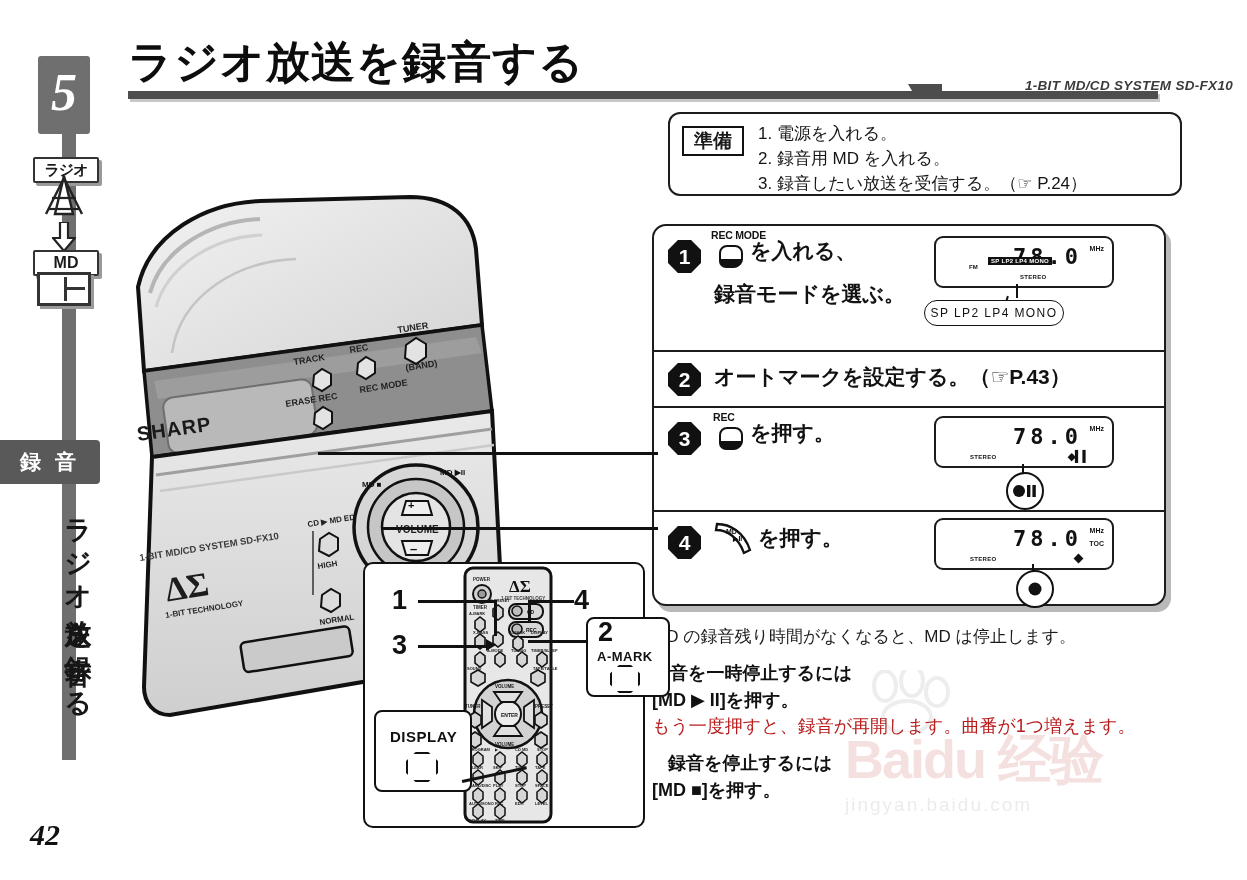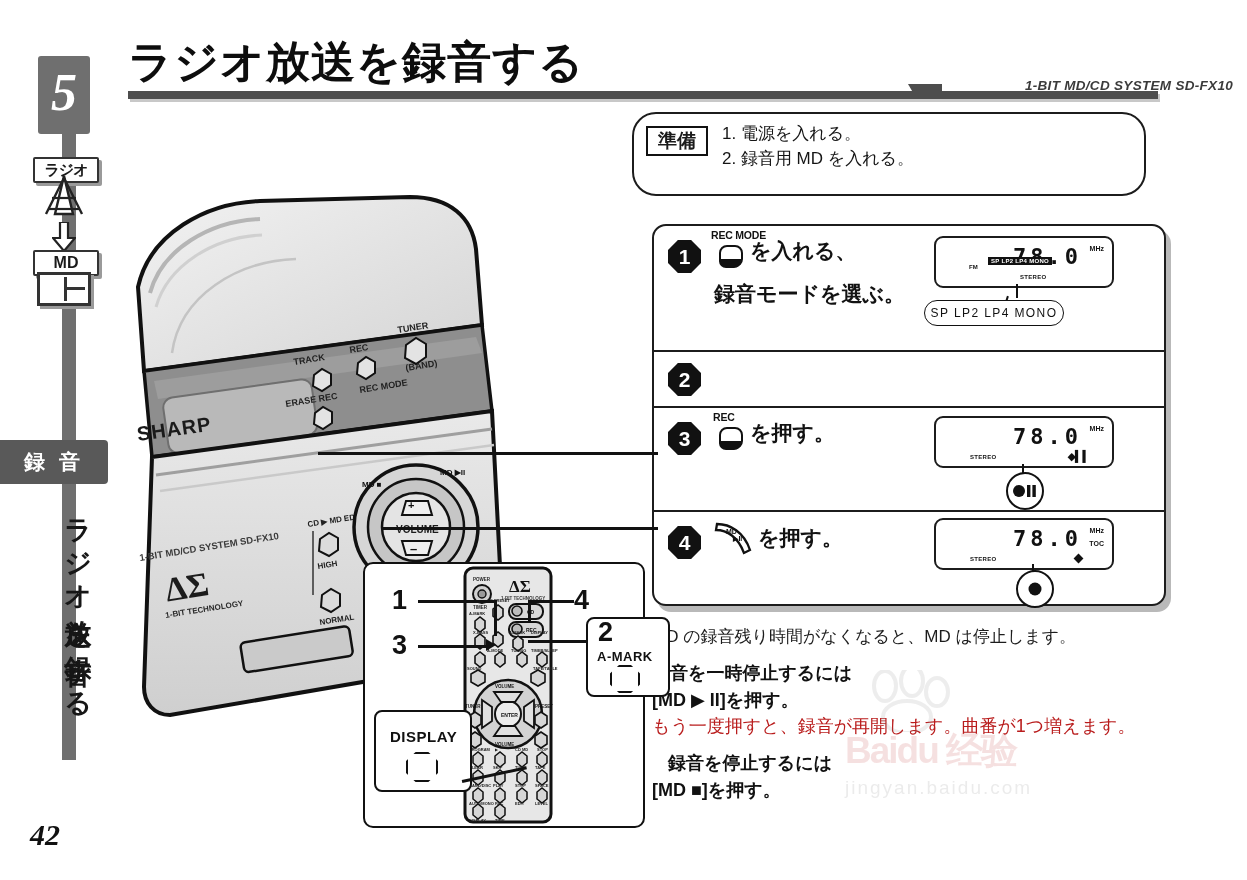--- a/index.html
+++ b/index.html
@@ -41,21 +41,21 @@
   }
   .md-disc{
     position:absolute;left:37px;top:272px;width:54px;height:34px;
     border:3px solid #333;background:#fff;box-shadow:3px 3px 0 #9a9a9a;
     box-sizing:border-box;
   }
   .md-disc:after{content:"";position:absolute;left:50%;top:2px;bottom:2px;width:3px;background:#333;}
   .md-disc:before{content:"";position:absolute;left:52%;right:3px;top:44%;height:3px;background:#333;}
 
   .sect-tab{
-    position:absolute;left:0px;top:440px;width:108px;height:44px;
+    position:absolute;left:0px;top:440px;width:100px;height:44px;
     background:#595959;color:#fff;border-radius:0 4px 4px 0;
     display:flex;align-items:center;justify-content:center;
     font-size:21px;font-weight:bold;letter-spacing:4px;
   }
   .vert-title{
     position:absolute;left:48px;top:500px;width:44px;height:330px;
     writing-mode:vertical-rl;text-orientation:upright;
     font-size:27px;font-weight:bold;letter-spacing:2px;line-height:1.05;
     color:#161616;
   }
@@ -76,22 +76,22 @@
   #model-tag{
     position:absolute;right:14px;top:78px;
     font-size:13.5px;font-weight:bold;font-style:italic;color:#3b3b3b;
     letter-spacing:.3px;white-space:nowrap;
   }
   #model-dash{position:absolute;right:305px;top:84px;width:34px;height:7px;background:#4d4d4d;
     clip-path:polygon(0 0,100% 0,100% 100%,12% 100%);}
 
   
   #prep-box{
-    position:absolute;left:632px;top:112px;width:510px;height:80px;
-    border:2px solid #1c1c1c;border-radius:24px;background:#fff;
+    position:absolute;left:668px;top:112px;width:510px;height:80px;
+    border:2px solid #1c1c1c;border-radius:12px;background:#fff;
   }
   #prep-badge{
     position:absolute;left:12px;top:12px;width:58px;height:26px;
     border:2px solid #111;display:flex;align-items:center;justify-content:center;
     font-size:19px;font-weight:bold;letter-spacing:0;
   }
   .prep-list{position:absolute;left:88px;top:8px;font-size:17px;line-height:1.46;color:#151515;}
   .prep-list div{white-space:nowrap;}
 
   
@@ -157,21 +157,21 @@
   .leader{position:absolute;background:#111;}
 
   
   #note-line{position:absolute;left:652px;top:625px;font-size:17px;color:#1c1c1c;white-space:nowrap;}
   .bot-head{position:absolute;font-size:18px;font-weight:bold;color:#111;white-space:nowrap;}
   .bot-sub{position:absolute;font-size:18px;color:#b91c1c;white-space:nowrap;}
   .bot-key{position:absolute;font-size:18px;font-weight:bold;color:#111;white-space:nowrap;}
 
   
   #watermark{position:absolute;left:845px;top:690px;width:330px;height:150px;opacity:.13;pointer-events:none;}
-  #watermark .wm-text{font-size:37px;font-weight:bold;color:#b91c1c;line-height:1;letter-spacing:-2px;}
+  #watermark .wm-text{font-size:54px;font-weight:bold;color:#b91c1c;line-height:1;letter-spacing:-2px;}
   #watermark .wm-sub{font-size:19px;color:#6a6a6a;letter-spacing:2px;margin-top:8px;}
   .wm-paw{position:absolute;left:22px;top:-20px;width:86px;height:62px;}
 
   
   #stereo{position:absolute;left:110px;top:175px;width:420px;height:590px;}
   #remote-box{position:absolute;left:363px;top:562px;width:278px;height:262px;
     border:2px solid #111;border-radius:10px;background:#fff;}
   .cl-box{position:absolute;border:2.5px solid #111;border-radius:8px;background:#fff;}
   .cl-num{position:absolute;font-size:27px;font-weight:bold;color:#111;}
   .cl-lbl{position:absolute;font-size:13px;font-weight:bold;color:#111;letter-spacing:.5px;}
@@ -224,20 +224,21 @@
   <div id="model-dash"></div>
   <div id="model-tag">1-BIT MD/CD SYSTEM  SD-FX10</div>
 
   <div id="prep-box">
     <div id="prep-badge">
       <span>準備</span>
     </div>
     <div class="prep-list">
       <div>1. 電源を入れる。</div>
       <div>2. 録音用 MD を入れる。</div>
+      <div>3. 録音したい放送を受信する。（☞ P.24）</div>
     </div>
   </div>
 
   <div id="steps-box">
 
     <div class="step" id="step1">
       <div class="stepnum">1</div>
       <div class="steptext">
         <span class="btn-glyph">
           <span class="btn-lbl wide">REC MODE</span>
@@ -253,20 +254,21 @@
         <span class="modes">SP LP2 LP4 MONO</span>
         <span class="stereo" style="left:84px;">STEREO</span>
       </div>
       <div class="leader" style="left:362px;top:58px;width:2px;height:14px;"></div>
       <div class="leader" style="left:352px;top:70px;width:2px;height:6px;transform:rotate(18deg);"></div>
       <div class="callout-oval" style="left:270px;top:74px;width:138px;height:24px;">SP  LP2  LP4  MONO</div>
     </div>
 
     <div class="step" id="step2">
       <div class="stepnum" style="top:11px;">2</div>
+      <div class="steptext" style="top:11px;">オートマークを設定する。（☞P.43）</div>
     </div>
 
     <div class="step" id="step3">
       <div class="stepnum">3</div>
       <div class="steptext">
         <span class="btn-glyph">
           <span class="btn-lbl">REC</span>
           <span class="cap"></span>
         </span><span>を押す。</span>
       </div>

